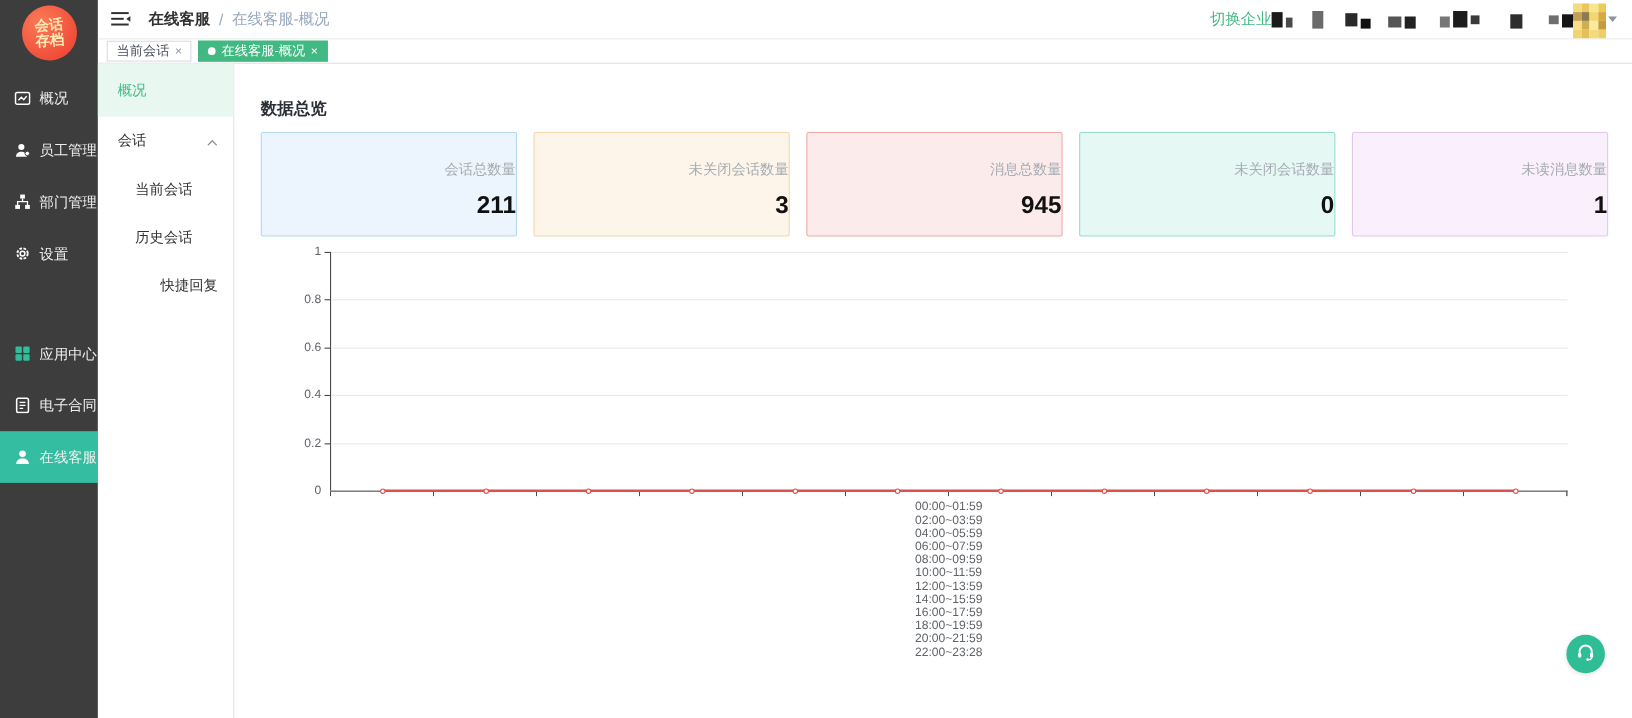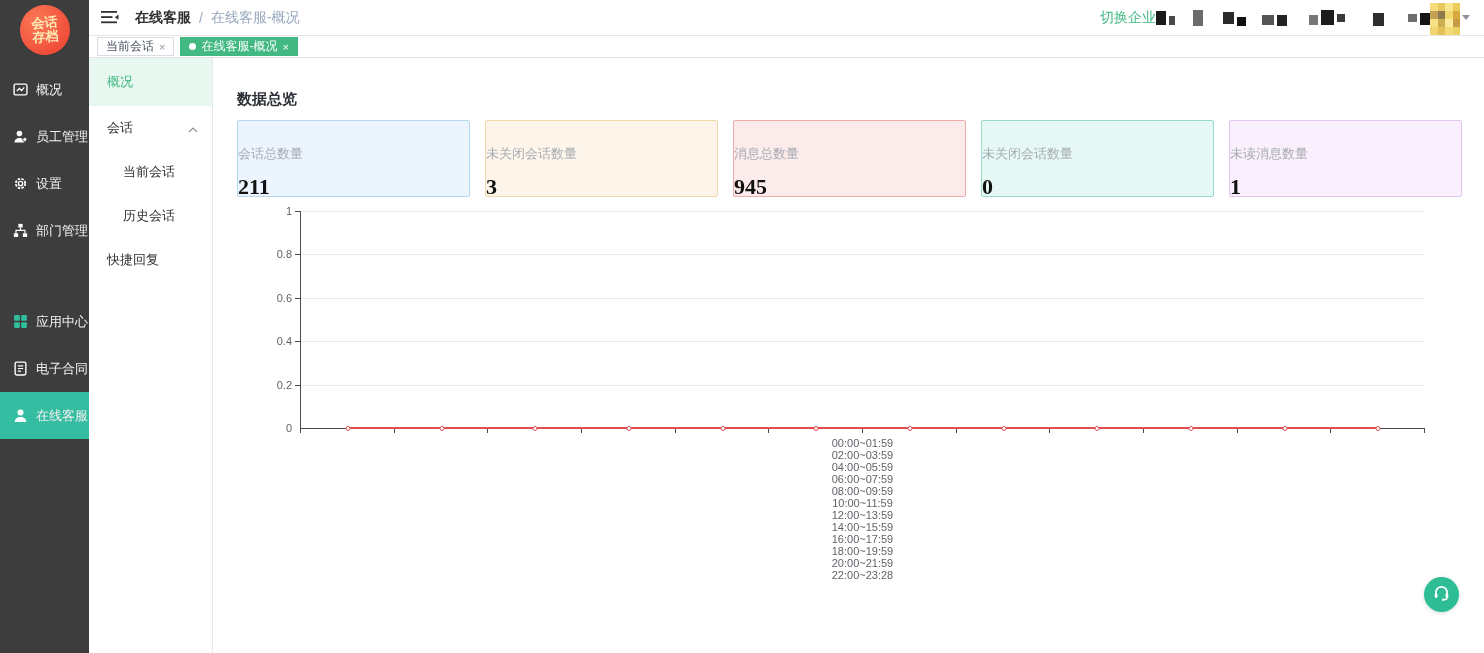--- a/index.html
+++ b/index.html
@@ -50,28 +50,28 @@
 
   .body-row { flex:1; display:flex; min-height:0; }
 
   
   .submenu { width:124px; flex:0 0 124px; background:#fff; border-right:1px solid #e4e7ed; }
   .sm-item { height:48px; display:flex; align-items:center; padding:0 14px 0 18px;
     font-size:13px; color:#303133; cursor:pointer; }
   .sm-item.active { background:#e9f7f1; color:#42b983; }
   .sm-item.group { justify-content:space-between; height:44px; }
   .sm-item.child { padding-left:34px; height:44px; }
-  .sm-item.plain { height:44px; }
+  .sm-item.plain { height:44px;justify-content:flex-end; }
 
   
   .content { flex:1; padding:32px 22px 17px 24px; min-width:0; }
   .section-title { font-size:15px; font-weight:600; color:#2b2f36; height:20px; }
   .cards { display:flex; gap:15px; margin-top:10px; }
-  .card { flex:1; height:77px; border:1px solid; border-radius:2px; text-align:left;
-    padding-top:24px; cursor:default;font-family:Liberation Serif, serif; }
+  .card { flex:1; height:95px; border:1px solid; border-radius:2px; text-align:right;
+    padding-top:24px; cursor:default; }
   .card .clabel { font-size:13px; color:#a6abb3; }
   .card .cvalue { font-size:22px; font-weight:bold; color:#111; margin-top:11px; }
   .card.c0 { background:#ecf5fd; border-color:#b3d8f0; }
   .card.c1 { background:#fdf5e9; border-color:#f2d8ac; }
   .card.c2 { background:#fcebeb; border-color:#f0aaaa; }
   .card.c3 { background:#e5f8f4; border-color:#96ddcf; }
   .card.c4 { background:#faeffc; border-color:#e3c6ee; }
 
   .trend-title { margin-top:49px; font-size:15px; font-weight:600; color:#2b2f36; height:20px; }
 
@@ -129,36 +129,36 @@
               <circle cx="6" cy="4.3" r="2.6" fill="#fff"></circle>
               <path d="M1.4 12.6c0-2.6 2.1-4.2 4.6-4.2s4.6 1.6 4.6 4.2z" fill="#fff"></path>
               <circle cx="11" cy="9.8" r="1.9" fill="#fff" stroke="#3d3d3d" stroke-width="0.8"></circle>
             </svg>
         </span>
         <span>员工管理</span>
       </div>
       <div class="nav-item">
         <span class="nicon">
           <svg width="15" height="15" viewBox="0 0 14 14">
-              <circle cx="7" cy="7" r="4.4" fill="none" stroke="#fff" stroke-width="1.6" stroke-dasharray="2.3 1.2"></circle>
-              <circle cx="7" cy="7" r="2" fill="none" stroke="#fff" stroke-width="1.3"></circle>
-            </svg>
-        </span>
-        <span>设置</span>
-      </div>
-      <div class="nav-item">
-        <span class="nicon">
-          <svg width="15" height="15" viewBox="0 0 14 14">
               <rect x="5" y="0.8" width="4" height="3.4" fill="#fff"></rect>
               <rect x="0.8" y="9.6" width="4" height="3.4" fill="#fff"></rect>
               <rect x="9.2" y="9.6" width="4" height="3.4" fill="#fff"></rect>
               <path d="M7 4.2v2.6M2.8 9.6V6.8h8.4v2.8" fill="none" stroke="#fff" stroke-width="1.1"></path>
             </svg>
         </span>
         <span>部门管理</span>
+      </div>
+      <div class="nav-item">
+        <span class="nicon">
+          <svg width="15" height="15" viewBox="0 0 14 14">
+              <circle cx="7" cy="7" r="4.4" fill="none" stroke="#fff" stroke-width="1.6" stroke-dasharray="2.3 1.2"></circle>
+              <circle cx="7" cy="7" r="2" fill="none" stroke="#fff" stroke-width="1.3"></circle>
+            </svg>
+        </span>
+        <span>设置</span>
       </div>
       <div class="nav-spacer"></div>
       <div class="nav-item">
         <span class="nicon">
           <svg width="15" height="15" viewBox="0 0 14 14">
               <rect x="1" y="1" width="5.4" height="5.4" rx="1" fill="#2fbd9b"></rect>
               <rect x="7.6" y="1" width="5.4" height="5.4" rx="1" fill="#2fbd9b"></rect>
               <rect x="1" y="7.6" width="5.4" height="5.4" rx="1" fill="#2fbd9b"></rect>
               <rect x="7.6" y="7.6" width="5.4" height="5.4" rx="1" fill="#2fbd9b"></rect>
             </svg>

